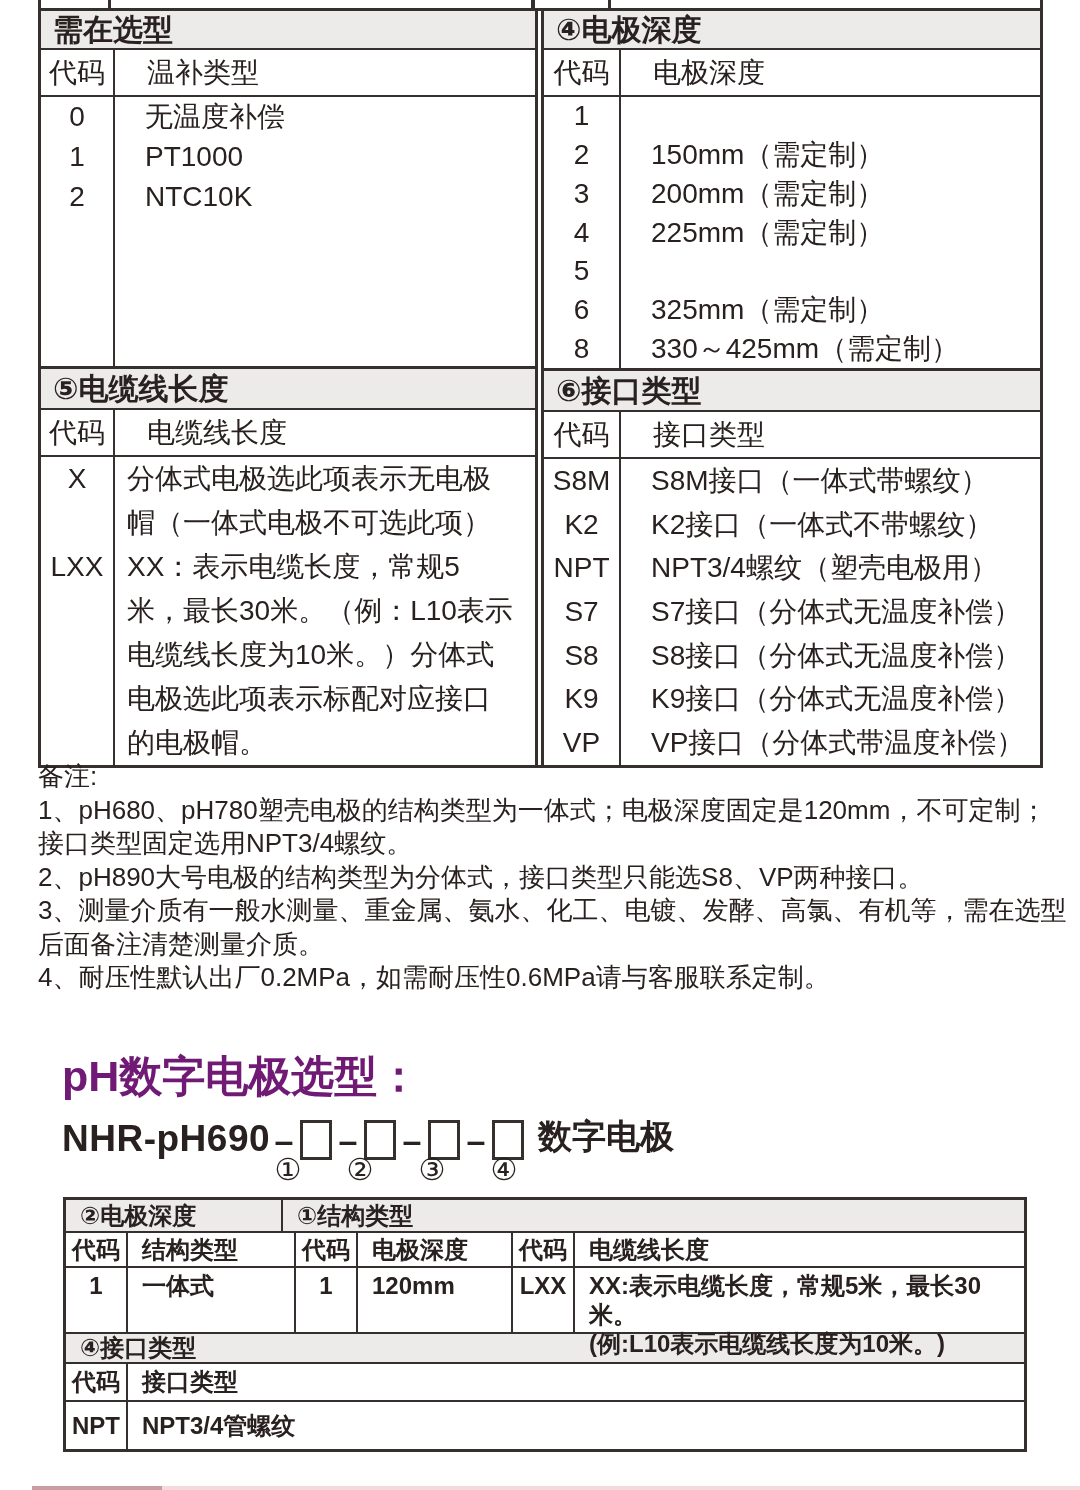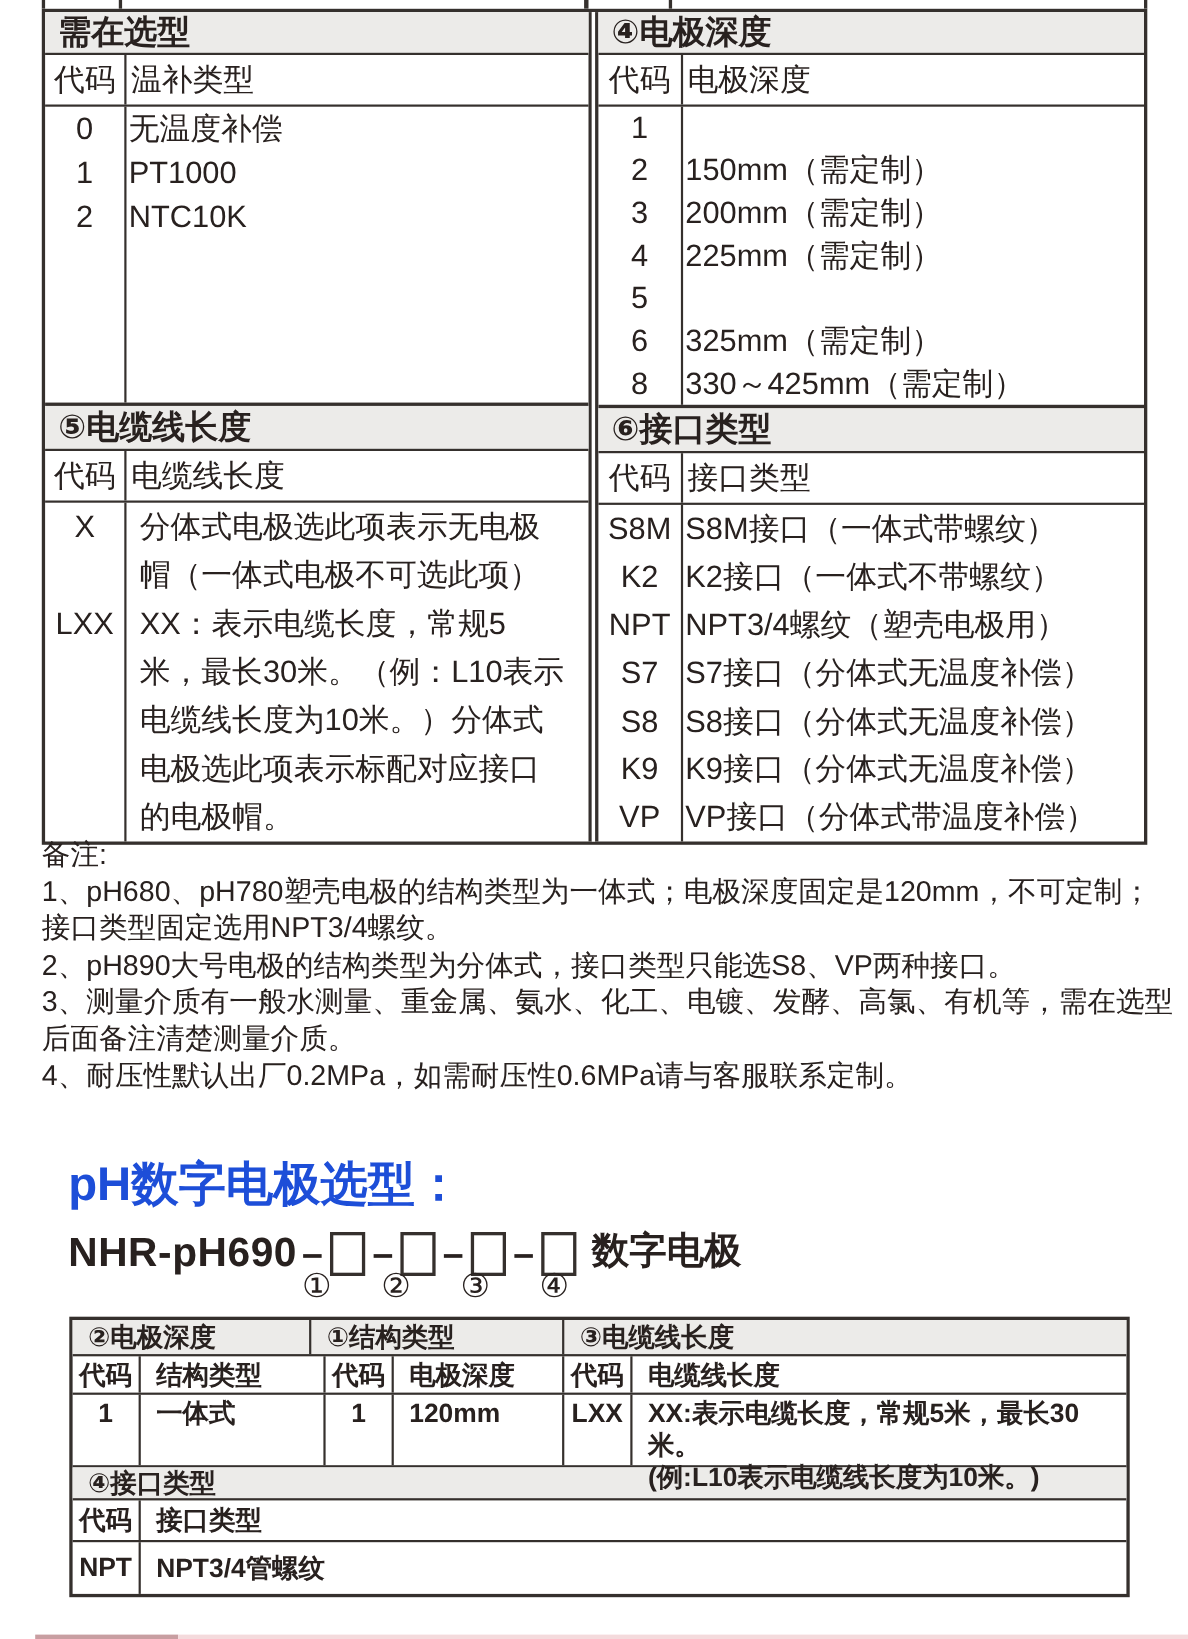--- a/index.html
+++ b/index.html
@@ -23,38 +23,38 @@
   .half.r{flex:1;border-left:3px solid var(--bc);}
 
   .band{height:37px;line-height:37px;background:var(--band);border-bottom:2px solid var(--bc);
         font-weight:bold;font-size:30px;padding-left:12px;box-sizing:content-box;}
   .band.b2{border-top:3px solid var(--bc);height:39px;line-height:39px;}
 
   .colhdr{display:flex;height:45px;line-height:45px;border-bottom:2px solid var(--bc);font-size:28px;}
   .code{width:72px;text-align:center;flex:none;}
   .half.r .code{width:75px;}
   .colhdr .code{border-right:2px solid var(--bc);}
-  .lbl,.val{padding-left:4px;text-align:center;}
+  .lbl,.val{padding-left:32px;text-align:center;}
 
   .data{position:relative;box-sizing:border-box;}
   .data.h271{height:271px;display:flex;flex-direction:column;}
   .data.grow{flex:1;display:flex;flex-direction:column;}
   .vline{position:absolute;top:0;bottom:0;width:2px;background:var(--bc);left:72px;}
   .half.r .vline{left:75px;}
   .drow{display:flex;align-items:center;font-size:28px;flex:1;}
   .drow.h40{flex:none;height:40px;line-height:40px;}
   .entry{display:flex;font-size:28px;line-height:44px;}
   .entry .txt{flex:1;padding-left:14px;padding-right:20px;}
 
   
   .notes{position:absolute;left:38px;top:760px;width:1010px;font-size:26px;}
   .notes div{height:33.5px;line-height:33.5px;white-space:nowrap;}
 
   
-  .sel-title{position:absolute;left:62px;top:1048px;font-size:43px;font-weight:bold;color:#1d4ed8;}
+  .sel-title{position:absolute;left:62px;top:1048px;font-size:43px;font-weight:bold;color:#701a75;}
   .model{position:absolute;left:62px;top:1106px;height:54px;display:flex;align-items:flex-end;}
   .model .prefix{font-size:37px;font-weight:bold;letter-spacing:0.5px;}
   .model .dash{font-size:34px;font-weight:bold;width:28px;text-align:center;}
   .model .box{width:32px;height:40px;border:3px solid var(--bc);box-sizing:border-box;background:#fff;margin:0 2px;}
   .model .suffix{font-size:34px;font-weight:bold;margin-left:12px;}
   .circ{position:absolute;top:1152px;font-size:30px;width:34px;text-align:center;}
 
   
   .btable{position:absolute;left:63px;top:1197px;width:964px;border:3px solid var(--bc);
           box-sizing:border-box;font-size:24px;background:#fff;}
@@ -240,21 +240,20 @@
 
   <span class="circ" style="left:271px">①</span>
   <span class="circ" style="left:343px">②</span>
   <span class="circ" style="left:415px">③</span>
   <span class="circ" style="left:487px">④</span>
 
   <div class="btable">
     <div class="brow bandrow">
       <span class="cell w217 cv">②电极深度</span>
       <span class="cell w230 cv">①结构类型</span>
-      <span class="cell rest cv">③电缆线长度</span>
     </div>
     <div class="brow hdr bold">
       <span class="cell w62 cc">代码</span>
       <span class="cell w168 cv">结构类型</span>
       <span class="cell w62 cc">代码</span>
       <span class="cell w155 cv">电极深度</span>
       <span class="cell w62 cc">代码</span>
       <span class="cell rest cv">电缆线长度</span>
     </div>
     <div class="brow d1 bold">

